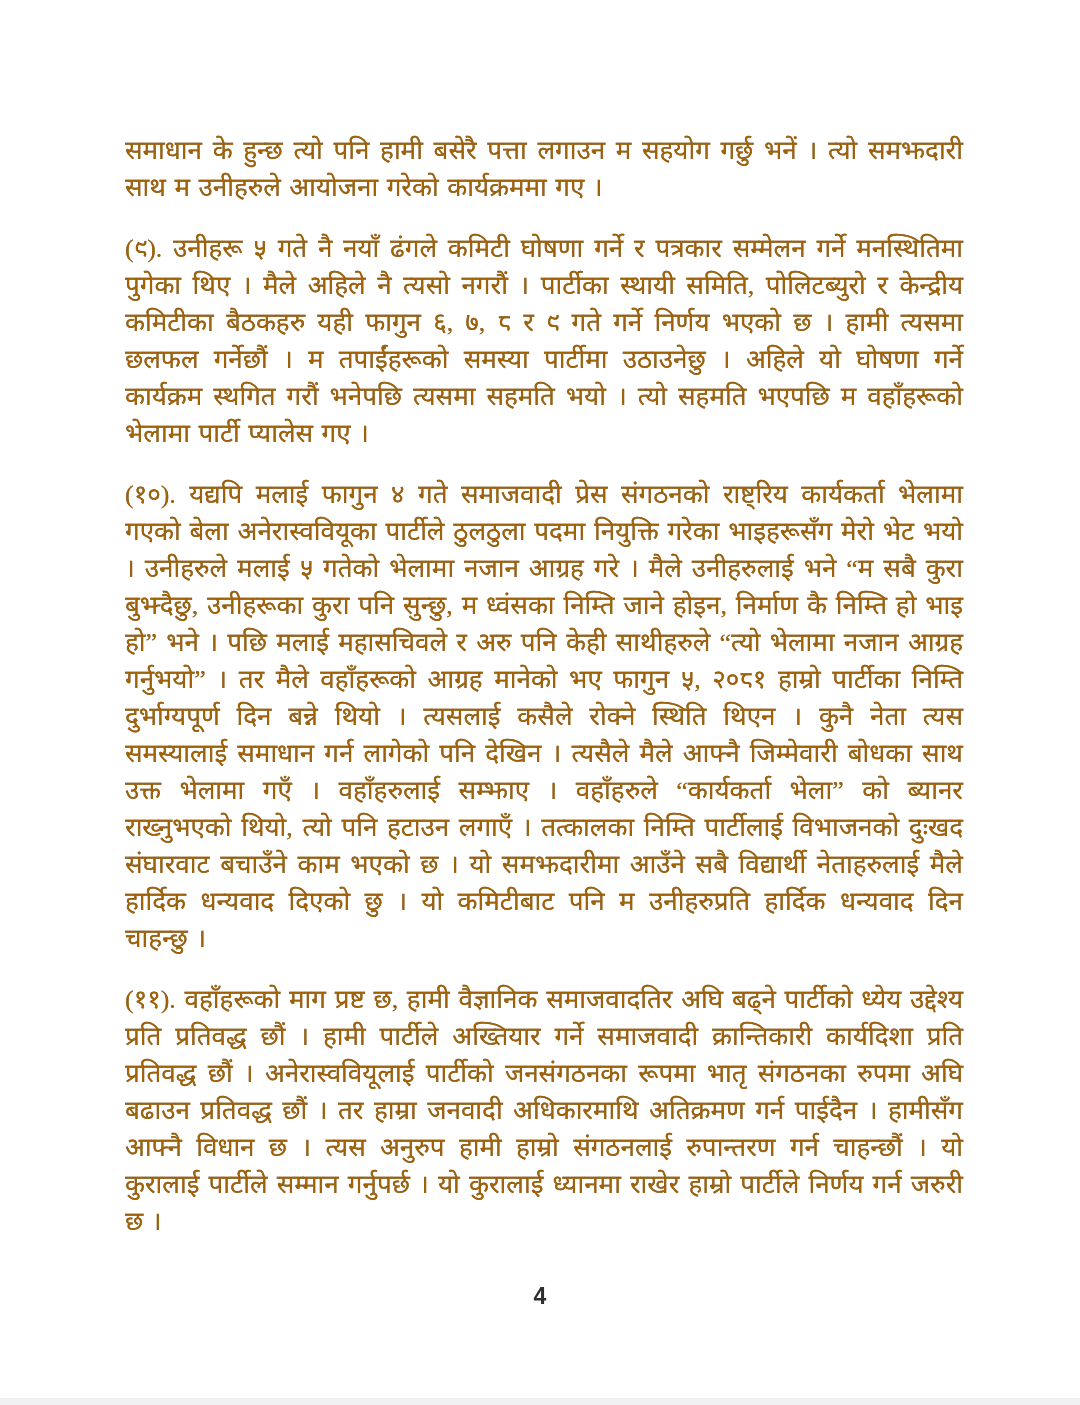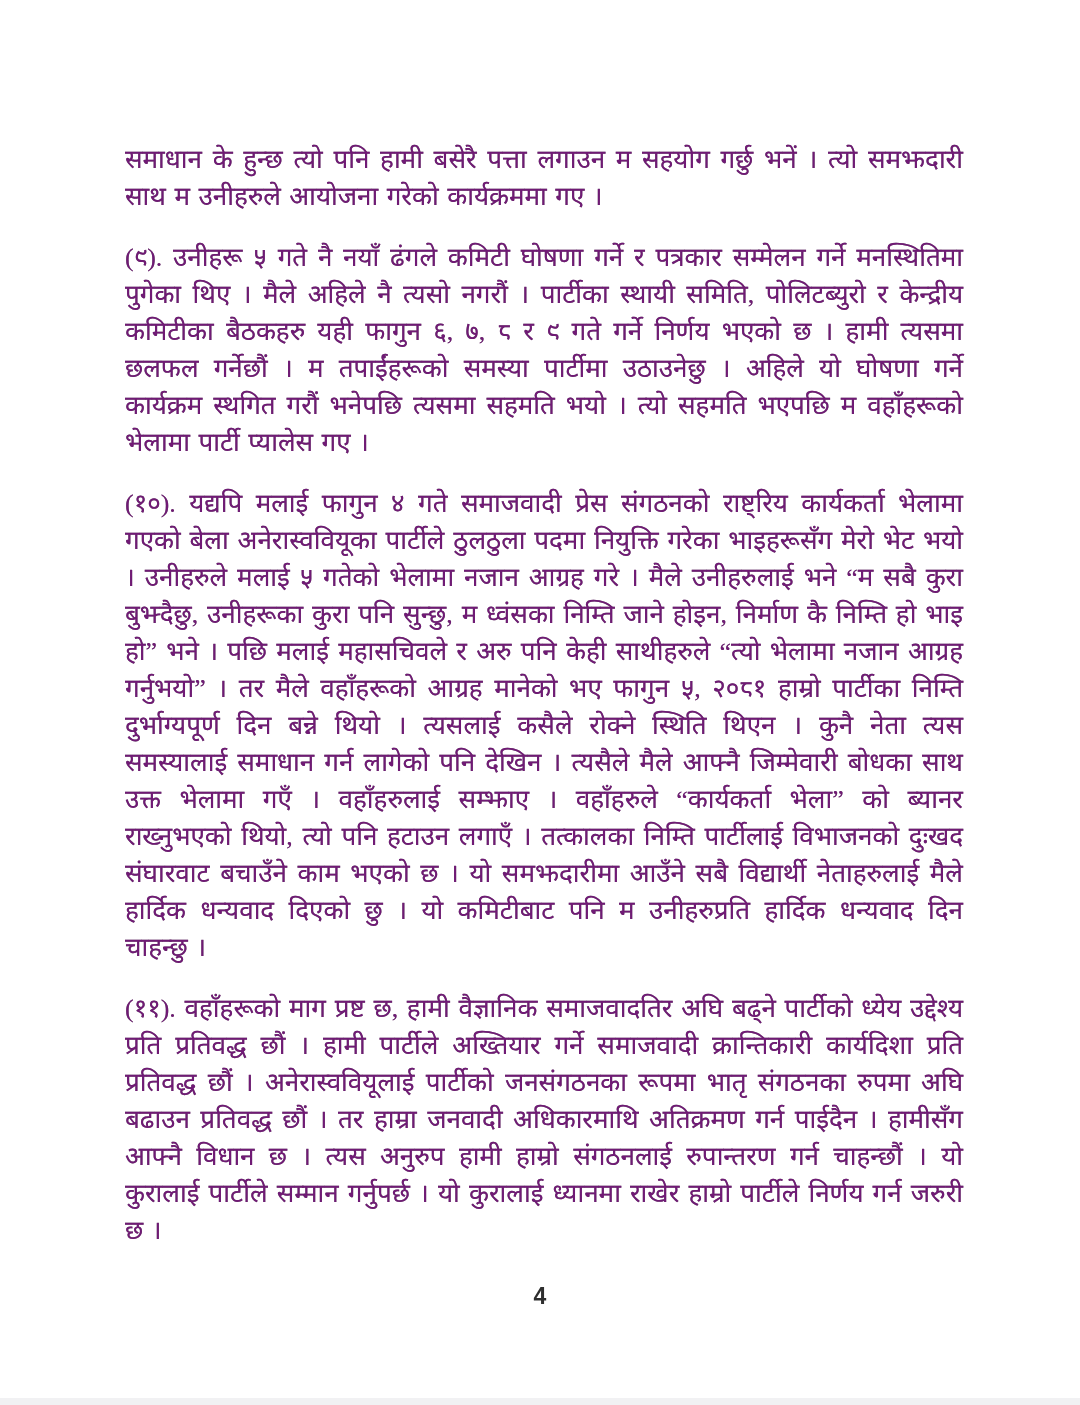--- a/index.html
+++ b/index.html
@@ -15,25 +15,25 @@
     overflow: hidden;
     font-family: "Liberation Serif", "DejaVu Serif", serif;
   }
   .text-block {
     position: absolute;
     top: 124px;
     left: 125px;
     width: 838px;
   }
   .para {
-    margin: 17px 0 24px 0;
+    margin: 8px 0 24px 0;
     font-size: 26px;
     line-height: 37px;
     text-align: justify;
-    color: #701a75;
+    color: #a16207;
     text-shadow: 0 0 0.6px rgba(20,20,20,0.55);
     word-spacing: 2px;
   }
   .page-number {
     position: absolute;
     top: 1283px;
     left: 0;
     width: 100%;
     text-align: center;
     font-family: "Liberation Sans", "DejaVu Sans", sans-serif;

